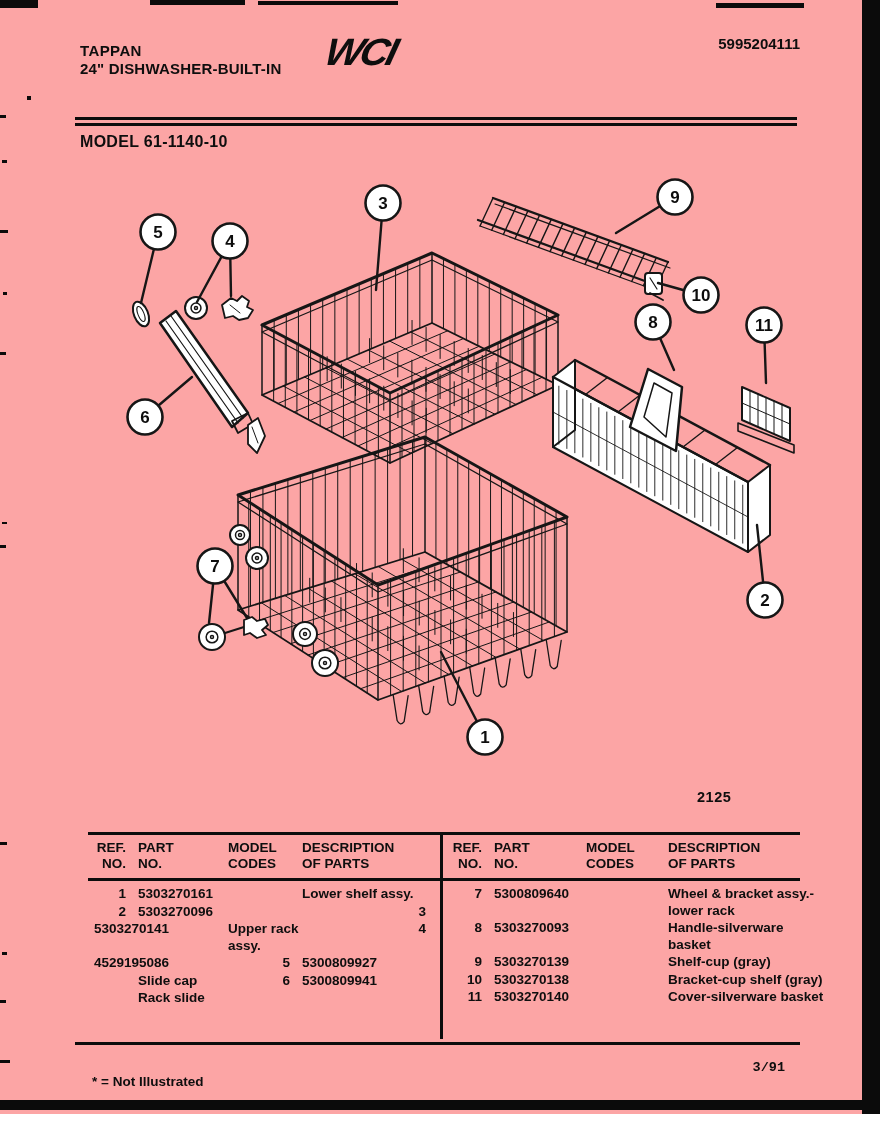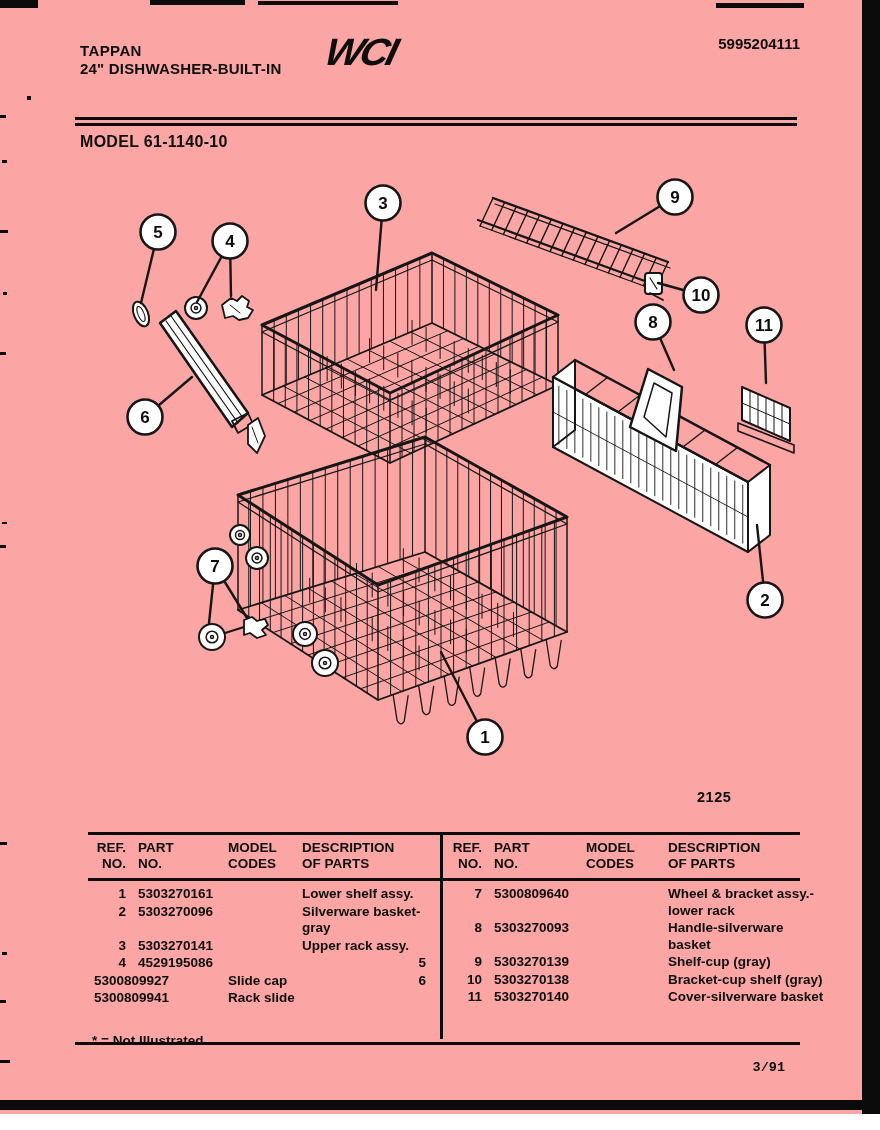--- a/index.html
+++ b/index.html
@@ -29,21 +29,21 @@
   #ptable .topline{position:absolute;left:0;top:0;width:712px;height:3px;background:#0c0c0c;}
   #ptable .hdrline{position:absolute;left:0;top:46px;width:712px;height:2.5px;background:#0c0c0c;}
   #ptable .vdiv{position:absolute;left:352px;top:0;width:2.5px;height:207px;background:#0c0c0c;}
   .thalf{position:absolute;top:6px;display:grid;grid-auto-rows:min-content;font-size:13.5px;font-weight:bold;line-height:16.5px;}
   #tleft{left:6px;width:344px;grid-template-columns:44px 90px 74px 136px;}
   #tright{left:364px;width:346px;grid-template-columns:42px 92px 82px 160px;}
   .hcell{padding-top:2px;padding-bottom:14px;font-size:13.5px;line-height:16px;}
   .c-ref{text-align:right;padding-right:12px;}
   .cell{padding-bottom:1px;}
   
-  .fnote{left:92px;top:1033px;font-size:13.5px;}
+  .fnote{left:92px;top:1074px;font-size:13.5px;}
   .fpage{left:75px;top:1062px;width:725px;text-align:center;font-size:15px;letter-spacing:1px;}
   .fdate{left:685px;top:1060px;width:100px;text-align:right;font-size:13.5px;font-family:Liberation Mono, monospace;}
   .artifact{background:#0b0b0b;}
 </style>
 </head>
 <body>
 
 <div id="page">
 
   <div class="abs artifact" style="left:0;top:0;width:38px;height:8px"></div>
@@ -482,21 +482,20 @@
           <div>DESCRIPTION</div>
           <div>OF PARTS</div>
         </div>
         <div class="cell c-ref">1</div>
         <div class="cell">5303270161</div>
         <div class="cell"></div>
         <div class="cell">Lower shelf assy.</div>
         <div class="cell c-ref">2</div>
         <div class="cell">5303270096</div>
         <div class="cell"></div>
-        <div class="cell">Silverware basket-gray</div>
         <div class="cell c-ref">3</div>
         <div class="cell">5303270141</div>
         <div class="cell"></div>
         <div class="cell">Upper rack assy.</div>
         <div class="cell c-ref">4</div>
         <div class="cell">4529195086</div>
         <div class="cell"></div>
         <div class="cell c-ref">5</div>
         <div class="cell">5300809927</div>
         <div class="cell"></div>

